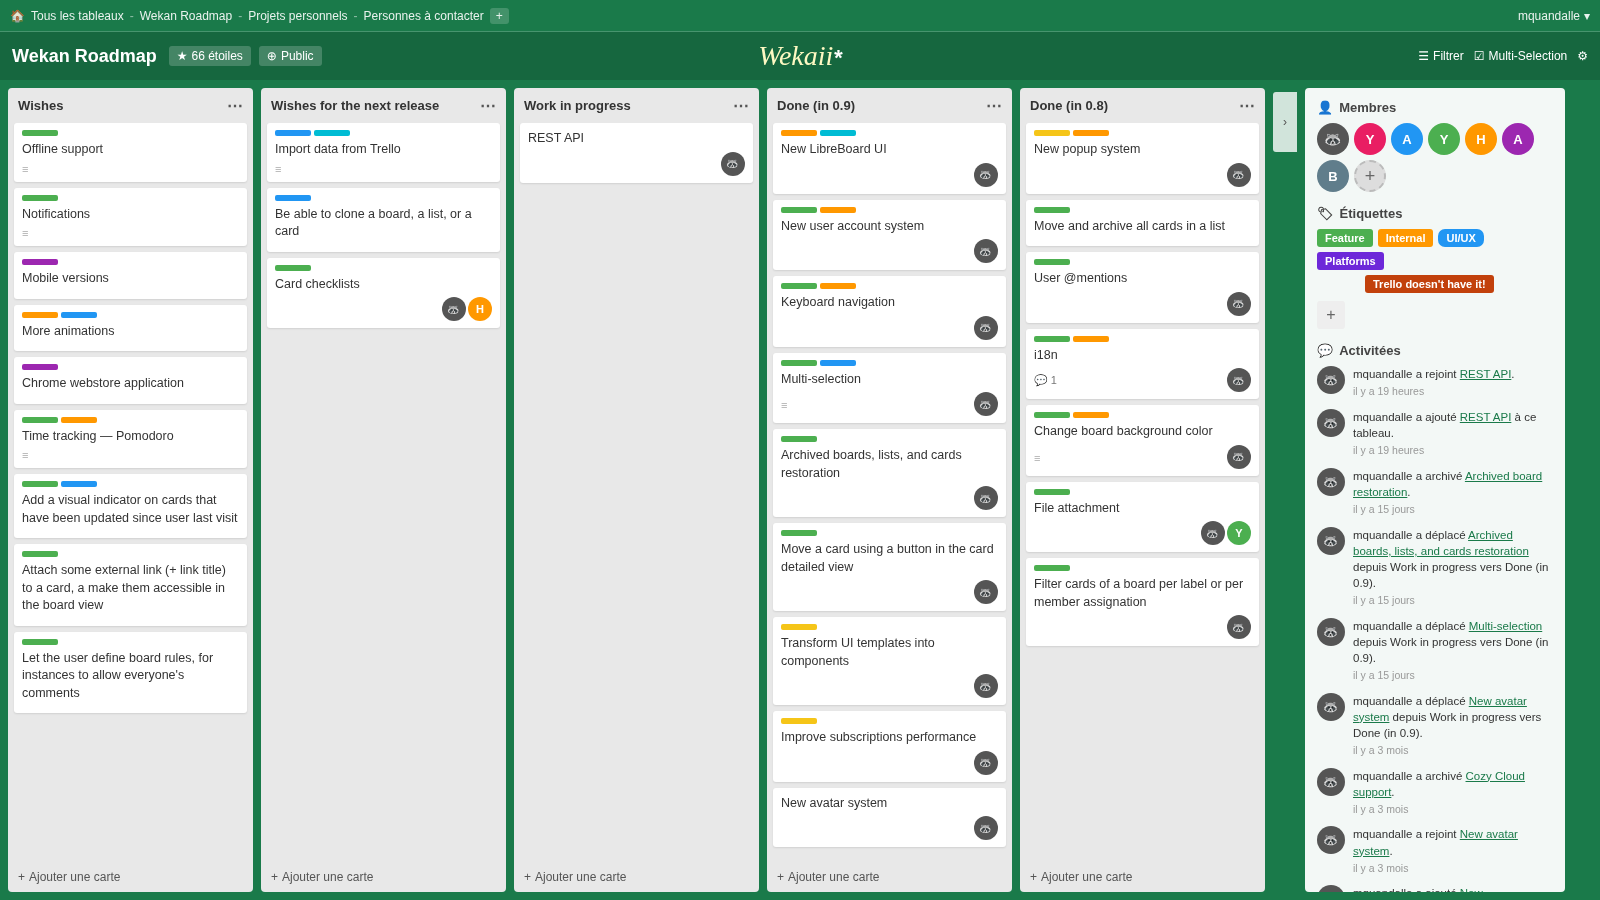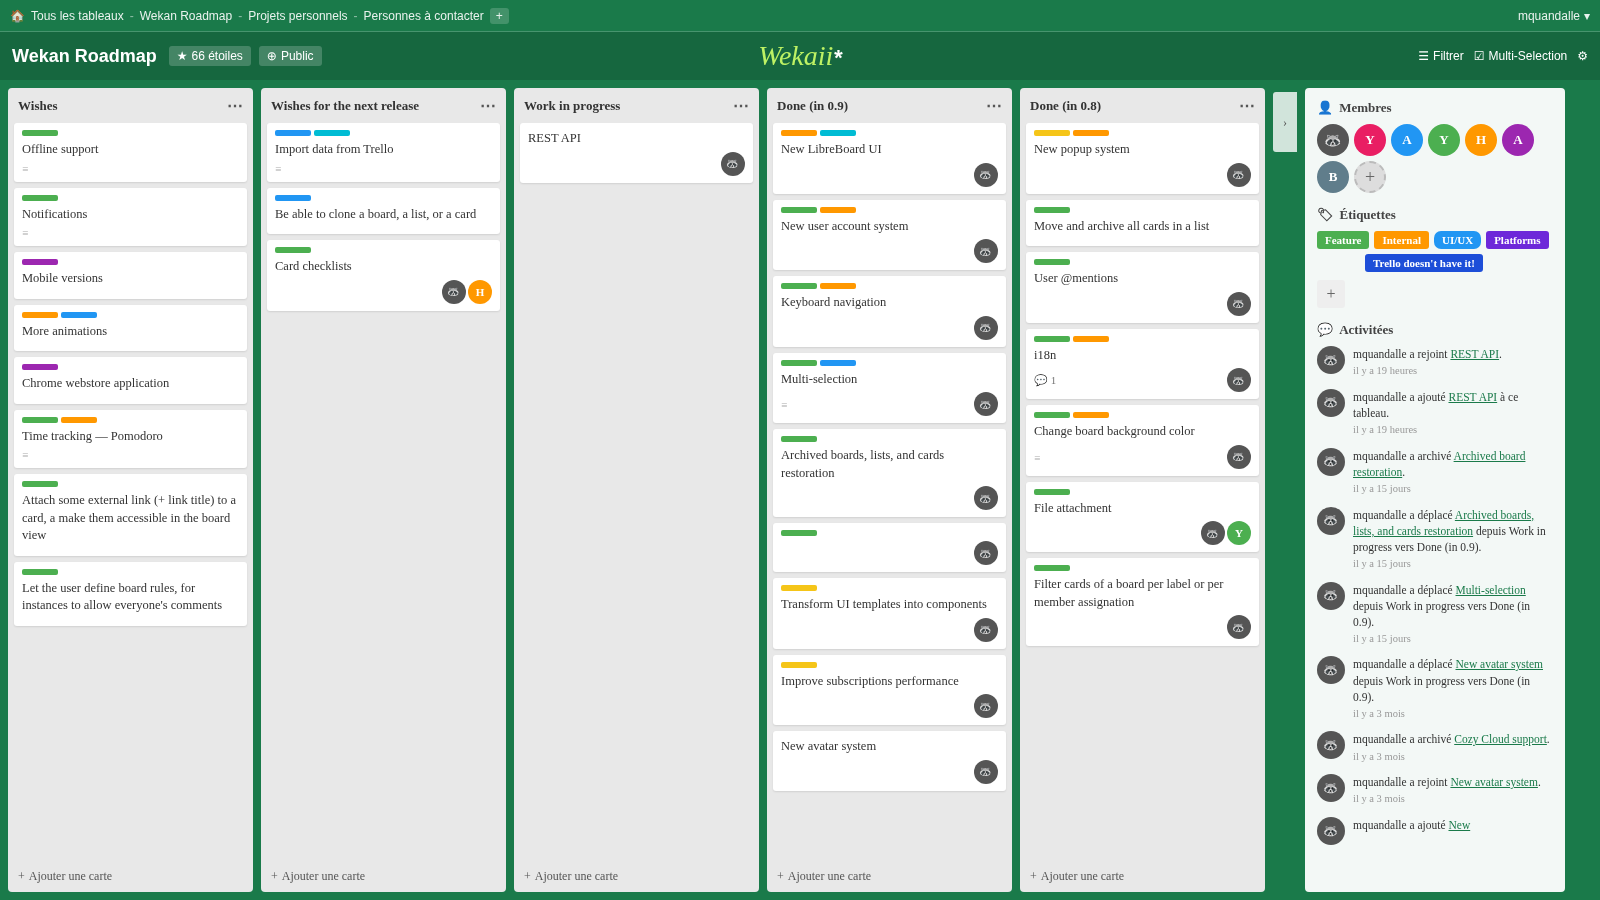--- a/index.html
+++ b/index.html
@@ -43,21 +43,20 @@
     .board-actions { margin-left: auto; display: flex; align-items: center; gap: 10px; font-size: 12px; }
     .board-actions span { display: flex; align-items: center; gap: 4px; cursor: pointer; }
 
     
     .main-content {
       display: flex;
       height: calc(900px - 80px);
       overflow-x: auto;
       padding: 8px;
       gap: 8px;
-      font-family: Liberation Serif, serif;
     }
 
     
     .list {
       background: #e8e8e8;
       border-radius: 4px;
       width: 245px;
       min-width: 245px;
       max-height: 100%;
       display: flex;
@@ -126,21 +125,21 @@
     .sidebar-title { font-weight: bold; font-size: 13px; margin-bottom: 8px; display: flex; align-items: center; gap: 6px; color: #444; }
     .member-avatars { display: flex; flex-wrap: wrap; gap: 5px; align-items: center; }
     .member-avatar { width: 32px; height: 32px; border-radius: 50%; display: flex; align-items: center; justify-content: center; font-size: 13px; font-weight: bold; color: #fff; cursor: pointer; }
     .avatar-add { width: 32px; height: 32px; border-radius: 50%; background: #ddd; display: flex; align-items: center; justify-content: center; font-size: 18px; color: #666; cursor: pointer; border: 2px dashed #bbb; }
     .label-tags { display: flex; flex-wrap: wrap; gap: 5px; margin-bottom: 8px; }
     .label-tag { border-radius: 3px; padding: 3px 8px; font-size: 11px; font-weight: bold; color: #fff; cursor: pointer; }
     .tag-feature { background: #4caf50; }
     .tag-internal { background: #ff9800; }
     .tag-uiux { background: #2196f3; border-radius: 7px; }
     .tag-platforms { background: #6d28d9; }
-    .tag-trello { background: #1d4ed8; margin-left: 48px; }
+    .tag-trello { background: #c2410c; margin-left: 48px; }
     .add-label-btn { width: 28px; height: 28px; border-radius: 3px; background: #eee; display: flex; align-items: center; justify-content: center; cursor: pointer; font-size: 16px; color: #666; }
 
     .activity-list { display: flex; flex-direction: column; gap: 10px; }
     .activity-item { display: flex; gap: 8px; align-items: flex-start; }
     .activity-avatar { width: 28px; height: 28px; border-radius: 50%; background: #555; flex-shrink: 0; overflow: hidden; }
     .activity-text { font-size: 11.5px; line-height: 1.4; color: #333; }
     .activity-text a { color: #1a7a4a; text-decoration: underline; cursor: pointer; }
     .activity-time { font-size: 10.5px; color: #999; display: block; margin-top: 2px; }
 
     .toggle-sidebar-btn {
@@ -197,21 +196,21 @@
       <div class="star-btn">
         <span>★</span>
         <span>66 étoiles</span>
       </div>
       <div class="public-btn">
         <span>⊕</span>
         <span>Public</span>
       </div>
     </div>
     <div class="board-logo">
-      <span style="font-family:'Brush Script MT',cursive;font-style:italic;font-size:28px;color:#bef264;font-weight:normal;">Wekaii</span><span style="color:#fff;font-size:22px;">*</span>
+      <span style="font-family:'Brush Script MT',cursive;font-style:italic;font-size:28px;color:#fef9c3;font-weight:normal;">Wekaii</span><span style="color:#fff;font-size:22px;">*</span>
     </div>
     <div class="board-actions">
       <span>
         <span>☰</span>
         <span>Filtrer</span>
       </span>
       <span>
         <span>☑</span>
         <span>Multi-Selection</span>
       </span>
@@ -266,20 +265,27 @@
           <div class="card-label-bar">
               <div class="label-bar label-green"></div>
               <div class="label-bar label-orange"></div>
             </div>
           <div class="card-title">Time tracking — Pomodoro</div>
           <div class="hamburger">≡</div>
         </div>
         <div class="card">
           <div class="card-label-bar">
               <div class="label-bar label-green"></div>
+              <div class="label-bar label-blue"></div>
+            </div>
+          <div class="card-title">Add a visual indicator on cards that have been updated since user last visit</div>
+        </div>
+        <div class="card">
+          <div class="card-label-bar">
+              <div class="label-bar label-green"></div>
             </div>
           <div class="card-title">Attach some external link (+ link title) to a card, a make them accessible in the board view</div>
         </div>
         <div class="card">
           <div class="card-label-bar">
               <div class="label-bar label-green"></div>
             </div>
           <div class="card-title">Let the user define board rules, for instances to allow everyone's comments</div>
         </div>
       </div>
@@ -418,20 +424,21 @@
             <span></span>
             <div class="card-avatars">
               <div class="card-avatar-placeholder" style="background:#555;font-size:10px;">🦝</div>
             </div>
           </div>
         </div>
         <div class="card">
           <div class="card-label-bar">
               <div class="label-bar label-green"></div>
             </div>
+          <div class="card-title">Move a card using a button in the card detailed view</div>
           <div class="card-footer">
             <span></span>
             <div class="card-avatars">
               <div class="card-avatar-placeholder" style="background:#555;font-size:10px;">🦝</div>
             </div>
           </div>
         </div>
         <div class="card">
           <div class="card-label-bar">
               <div class="label-bar label-yellow" style="background:#f5c518;"></div>

